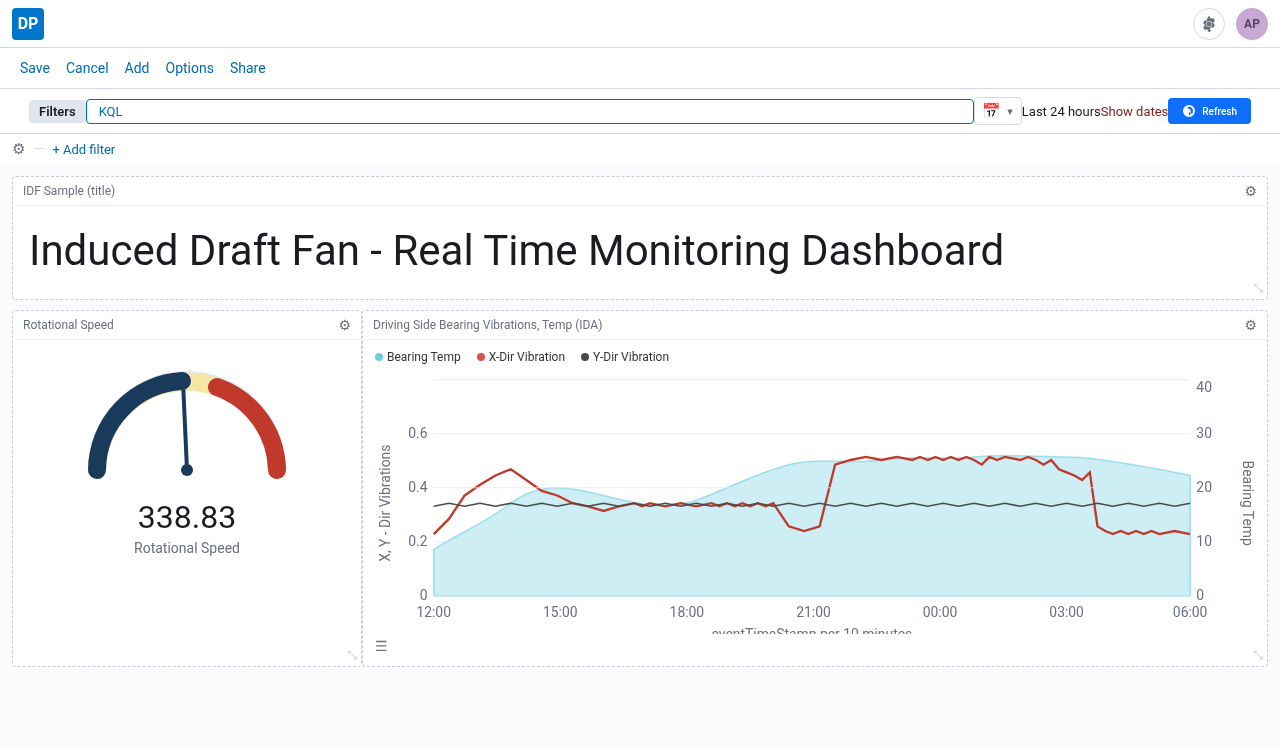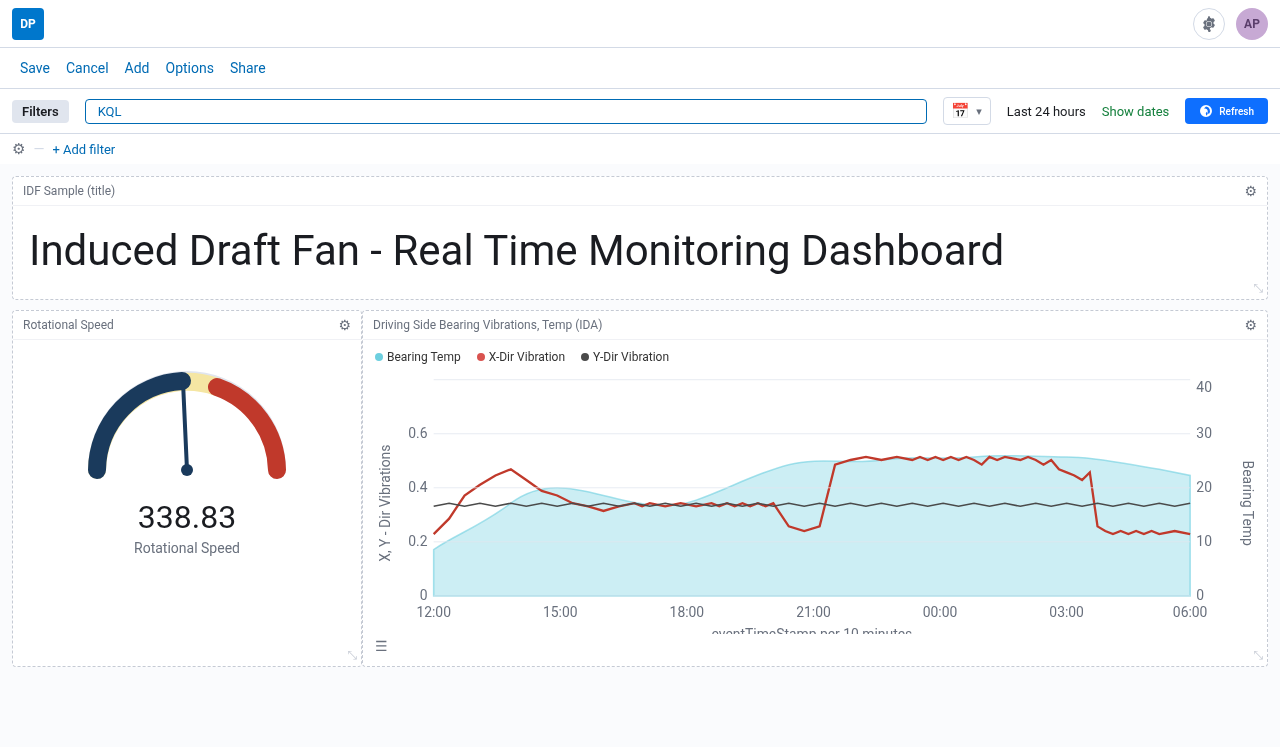--- a/index.html
+++ b/index.html
@@ -11,21 +11,21 @@
       align-items: center;
       height: 48px;
       border-bottom: 1px solid #d3dae6;
       padding: 0 12px;
     }
     .logo-badge {
       width: 32px; height: 32px;
       background: #0077cc;
       border-radius: 4px;
       display: flex; align-items: center; justify-content: center;
-      color: #fff; font-weight: 700; font-size: 12px;
+      color: #fff; font-weight: 700; font-size: 16px;
       margin-right: 12px; flex-shrink: 0;
     }
     .breadcrumb {
       display: flex; align-items: center; gap: 6px;
       color: #69707d; font-size: 14px;
     }
     .breadcrumb a { color: #006bb4; text-decoration: none; }
     .breadcrumb-sep { color: #98a2b3; }
     .breadcrumb-current { color: #1a1c21; font-weight: 500; }
     .top-bar-right {
@@ -55,22 +55,22 @@
       border-bottom: 1px solid #d3dae6;
     }
     .action-btn {
       background: none; border: none; cursor: pointer;
       color: #006bb4; font-size: 14px; padding: 4px 8px;
       font-family: inherit;
     }
 
     
     .filter-bar {
-      display: flex; align-items: center; gap: 16px;
-      padding: 8px 12px;
+      display: flex; align-items: center; gap: 0;
+      padding: 8px 29px;
       border-bottom: 1px solid #d3dae6;
     }
     .filters-label {
       background: #e0e5ee;
       border-radius: 4px;
       padding: 4px 10px;
       font-size: 13px; font-weight: 600;
       color: #1a1c21;
       white-space: nowrap;
     }
@@ -98,21 +98,21 @@
       border: 1px solid #d3dae6;
       border-radius: 4px;
       padding: 4px 8px; gap: 6px;
       cursor: pointer;
     }
     .time-picker .cal-icon { color: #69707d; font-size: 15px; }
     .time-picker .chevron { color: #69707d; font-size: 11px; }
     .time-label { color: #1a1c21; font-size: 13px; }
     .show-dates-btn {
       background: none; border: none;
-      color: #15803d; font-size: 13px;
+      color: #7f1d1d; font-size: 13px;
       cursor: pointer; font-family: inherit;
     }
     .refresh-btn {
       background: #0e6fff;
       color: #fff;
       border: none; border-radius: 4px;
       padding: 6px 14px;
       display: flex; align-items: center; gap: 6px;
       cursor: pointer; font-size: 10px;
       font-family: inherit; font-weight: 500;

